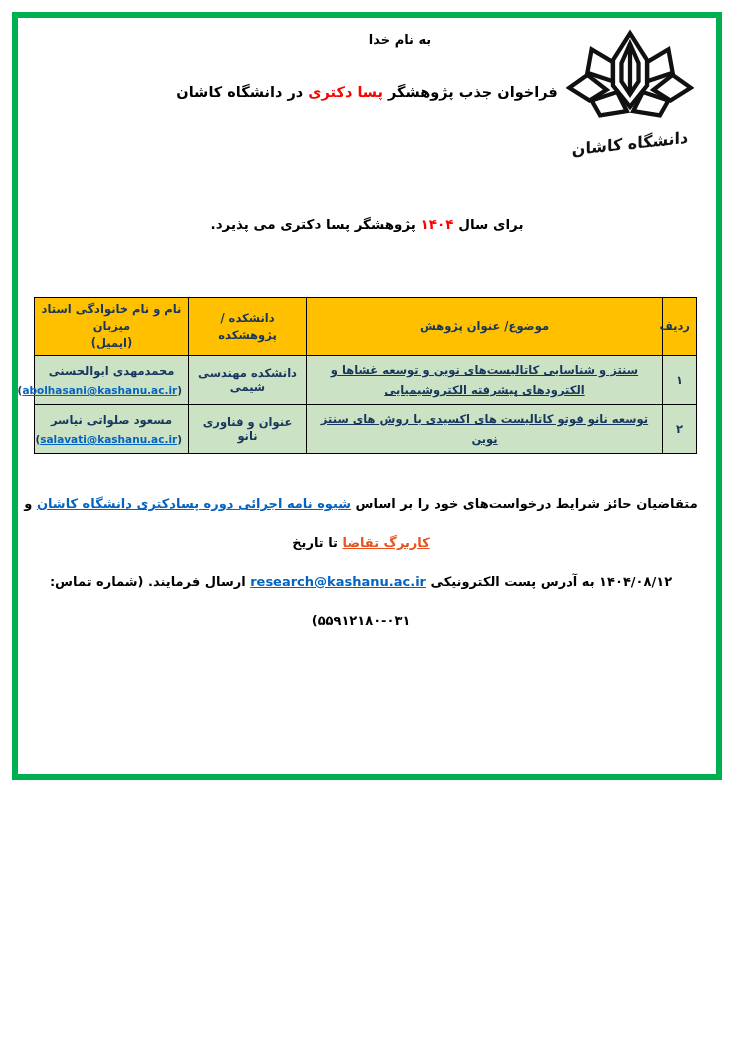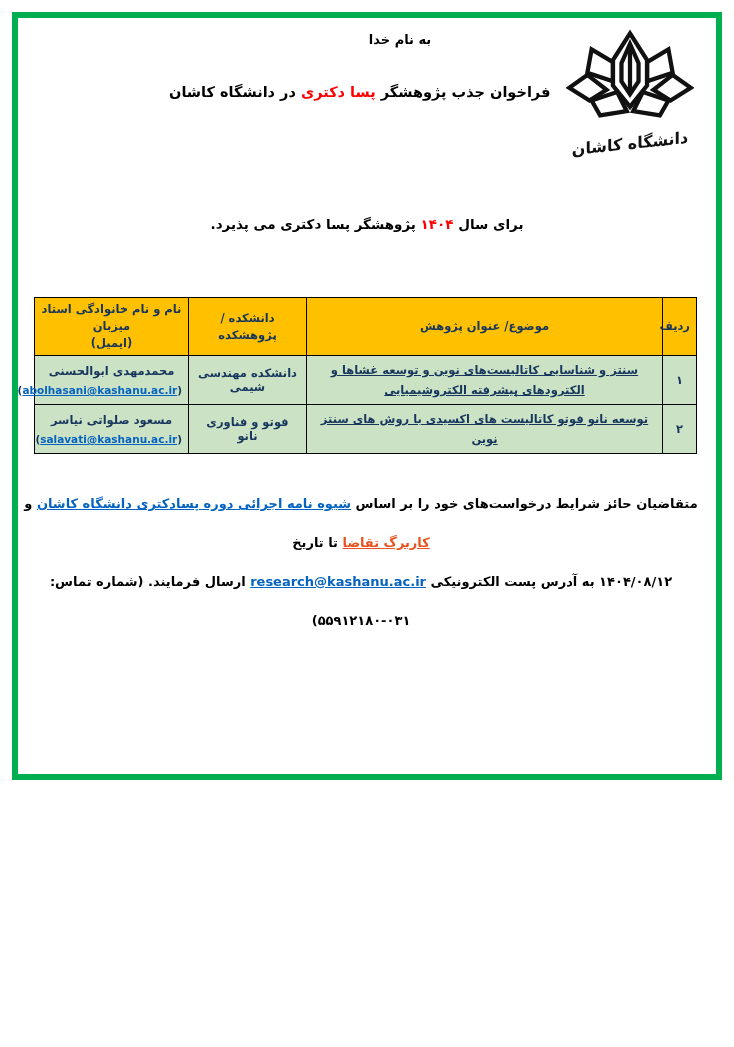--- a/index.html
+++ b/index.html
@@ -7,21 +7,21 @@
     position:relative;width:734px;height:792px;background:#ffffff;overflow:hidden;
     font-family:"DejaVu Sans",sans-serif;direction:rtl;color:#000;
   }
   .frame{position:absolute;inset:12px;border:6px solid #00B050;pointer-events:none;}
 
   .bismillah{
     position:absolute;top:32px;left:66px;right:0;text-align:center;
     font-size:13px;font-weight:bold;color:#000;
   }
   .doc-title{
-    position:absolute;top:84px;right:169px;left:169px;white-space:nowrap;text-align:left;
+    position:absolute;top:84px;right:169px;left:169px;white-space:nowrap;text-align:center;
     font-size:14.5px;font-weight:bold;color:#000;
   }
   .doc-title .hl{color:#FF0000;}
 
   .logo{position:absolute;top:28px;right:30px;width:148px;text-align:center;}
   .logo svg{display:block;margin:0 auto;}
   .logo-caption{
     margin-top:10px;font-size:16px;font-weight:bold;color:#111;
     transform:rotate(-6deg) skewX(-6deg);letter-spacing:-1px;
   }
@@ -111,21 +111,21 @@
         <td class="topic-cell">سنتز و شناسایی کاتالیست‌های نوین و توسعه غشاها و الکترودهای پیشرفته الکتروشیمیایی</td>
         <td>دانشکده مهندسی شیمی</td>
         <td>
           <div class="host-name">محمدمهدی ابوالحسنی</div>
           <div class="host-email"><span dir="ltr"><span class="paren">(</span><a>abolhasani@kashanu.ac.ir</a><span class="paren">)</span></span></div>
         </td>
       </tr>
       <tr class="data-row">
         <td>۲</td>
         <td class="topic-cell">توسعه نانو فوتو کاتالیست های اکسیدی با روش های سنتز نوین</td>
-        <td>فوتو و فناوری نانو</td>
+        <td>عنوان و فناوری نانو</td>
         <td>
           <div class="host-name">مسعود صلواتی نیاسر</div>
           <div class="host-email"><span dir="ltr"><span class="paren">(</span><a>salavati@kashanu.ac.ir</a><span class="paren">)</span></span></div>
         </td>
       </tr>
     </tbody>
   </table>
 
   <div class="closing">
     <div><span>متقاضیان حائز شرایط درخواست‌های خود را بر اساس </span><a class="guideline">شیوه نامه اجرائی دوره پسادکتری دانشگاه کاشان</a><span> و </span><a class="form-link">کاربرگ تقاضا</a><span> تا تاریخ</span></div>

